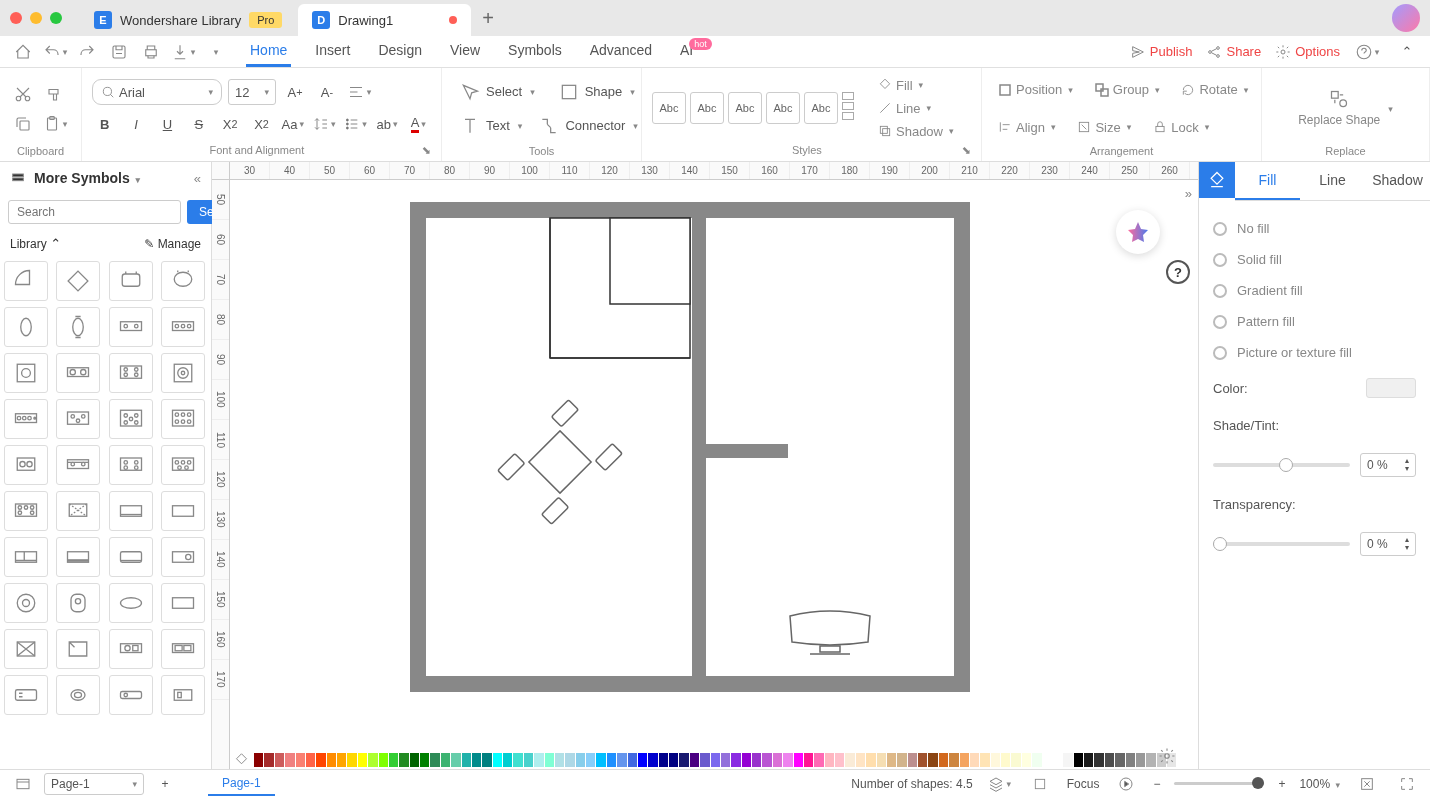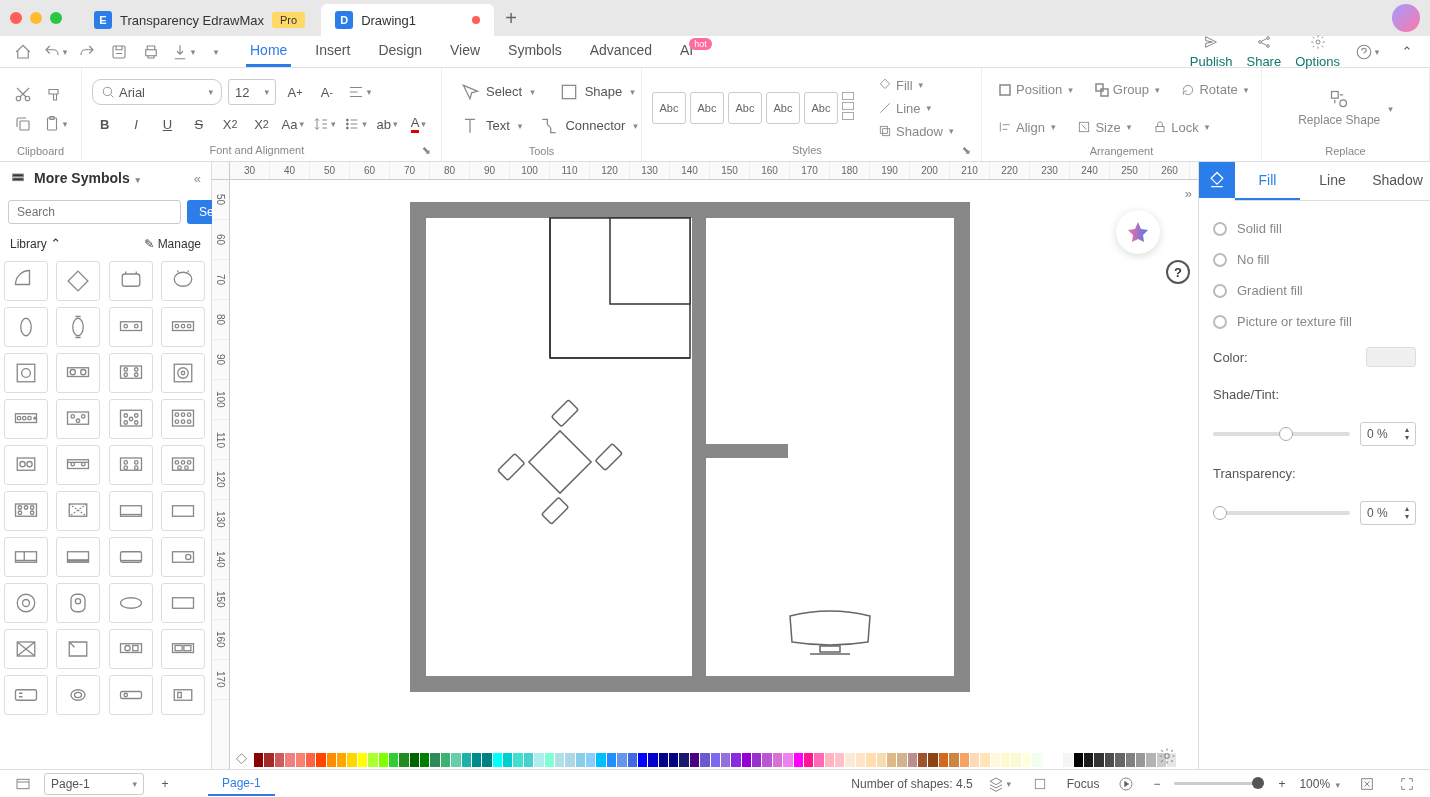--- a/index.html
+++ b/index.html
@@ -21,21 +21,21 @@
     .avatar { width: 28px; height: 28px; border-radius: 50%; background: linear-gradient(135deg, #a29bfe, #fd79a8); margin-left: auto; }
     
     
     .top-toolbar { height: 32px; background: #fff; display: flex; align-items: center; padding: 0 10px; gap: 6px; border-bottom: 1px solid #e0e0e0; }
     .tb-icon { width: 26px; height: 26px; display: flex; align-items: center; justify-content: center; color: #555; cursor: pointer; border-radius: 3px; }
     .menu-tabs { display: flex; gap: 20px; margin-left: 12px; }
     .menu-tab { padding: 6px 4px; cursor: pointer; color: #555; font-size: 14px; }
     .menu-tab.active { color: #2b7de9; border-bottom: 3px solid #2b7de9; font-weight: 500; }
     .hot-badge { background: #ff6b9d; color: #fff; font-size: 9px; padding: 1px 5px; border-radius: 6px; position: relative; top: -8px; margin-left: -4px; }
     .right-actions { margin-left: auto; display: flex; gap: 14px; align-items: center; }
-    .action-item { display: flex; align-items: center; gap: 4px; color: #0f766e; cursor: pointer; font-size: 13px; flex-direction: column; }
+    .action-item { display: flex; align-items: center; gap: 4px; color: #ef4444; cursor: pointer; font-size: 13px; }
     
     
     .ribbon { height: 94px; background: #fff; display: flex; border-bottom: 1px solid #ddd; }
     .ribbon-group { padding: 6px 10px 2px; border-right: 1px solid #eee; display: flex; flex-direction: column; }
     .ribbon-group-body { flex: 1; display: flex; align-items: center; gap: 6px; }
     .ribbon-group-label { font-size: 11px; color: #888; text-align: center; padding: 2px 0; }
     .rg-col { display: flex; flex-direction: column; gap: 4px; }
     .rg-btn { width: 26px; height: 26px; display: flex; align-items: center; justify-content: center; color: #555; cursor: pointer; border-radius: 3px; }
     .font-select { width: 130px; height: 26px; border: 1px solid #ccc; border-radius: 9px; padding: 0 8px; display: flex; align-items: center; background: #fff; color: #555; }
     .size-select { width: 48px; height: 26px; border: 1px solid #ccc; border-radius: 3px; padding: 0 6px; display: flex; align-items: center; background: #fff; color: #555; }
@@ -112,21 +112,21 @@
 <body>
 
 <div class="titlebar">
   <div class="window-controls">
     <div class="wc red"></div>
     <div class="wc yellow"></div>
     <div class="wc green"></div>
   </div>
   <div class="tab app-tab">
     <div class="tab-icon">E</div>
-    <span>Transparency EdrawMax</span>
+    <span>Wondershare Library</span>
     <span class="pro-badge">Pro</span>
   </div>
   <div class="tab">
     <div class="tab-icon">D</div>
     <span>Drawing1</span>
     <span style="width:40px"></span>
     <div class="close-dot"></div>
   </div>
   <div class="add-tab">+</div>
   <div class="avatar"></div>
@@ -857,29 +857,33 @@
       </div>
       <div class="rp-tabs" style="flex:1">
         <div class="rp-tab active">Fill</div>
         <div class="rp-tab">Line</div>
         <div class="rp-tab">Shadow</div>
       </div>
     </div>
     <div class="rp-body">
       <div class="fill-option">
           <div class="radio"></div>
-          <span>Solid fill</span>
+          <span>No fill</span>
         </div>
       <div class="fill-option">
           <div class="radio"></div>
-          <span>No fill</span>
+          <span>Solid fill</span>
         </div>
       <div class="fill-option">
           <div class="radio"></div>
           <span>Gradient fill</span>
+        </div>
+      <div class="fill-option">
+          <div class="radio"></div>
+          <span>Pattern fill</span>
         </div>
       <div class="fill-option">
           <div class="radio"></div>
           <span>Picture or texture fill</span>
         </div>
 
       <div class="prop-row">
         <div class="prop-label">Color:</div>
         <div class="color-swatch"></div>
       </div>

